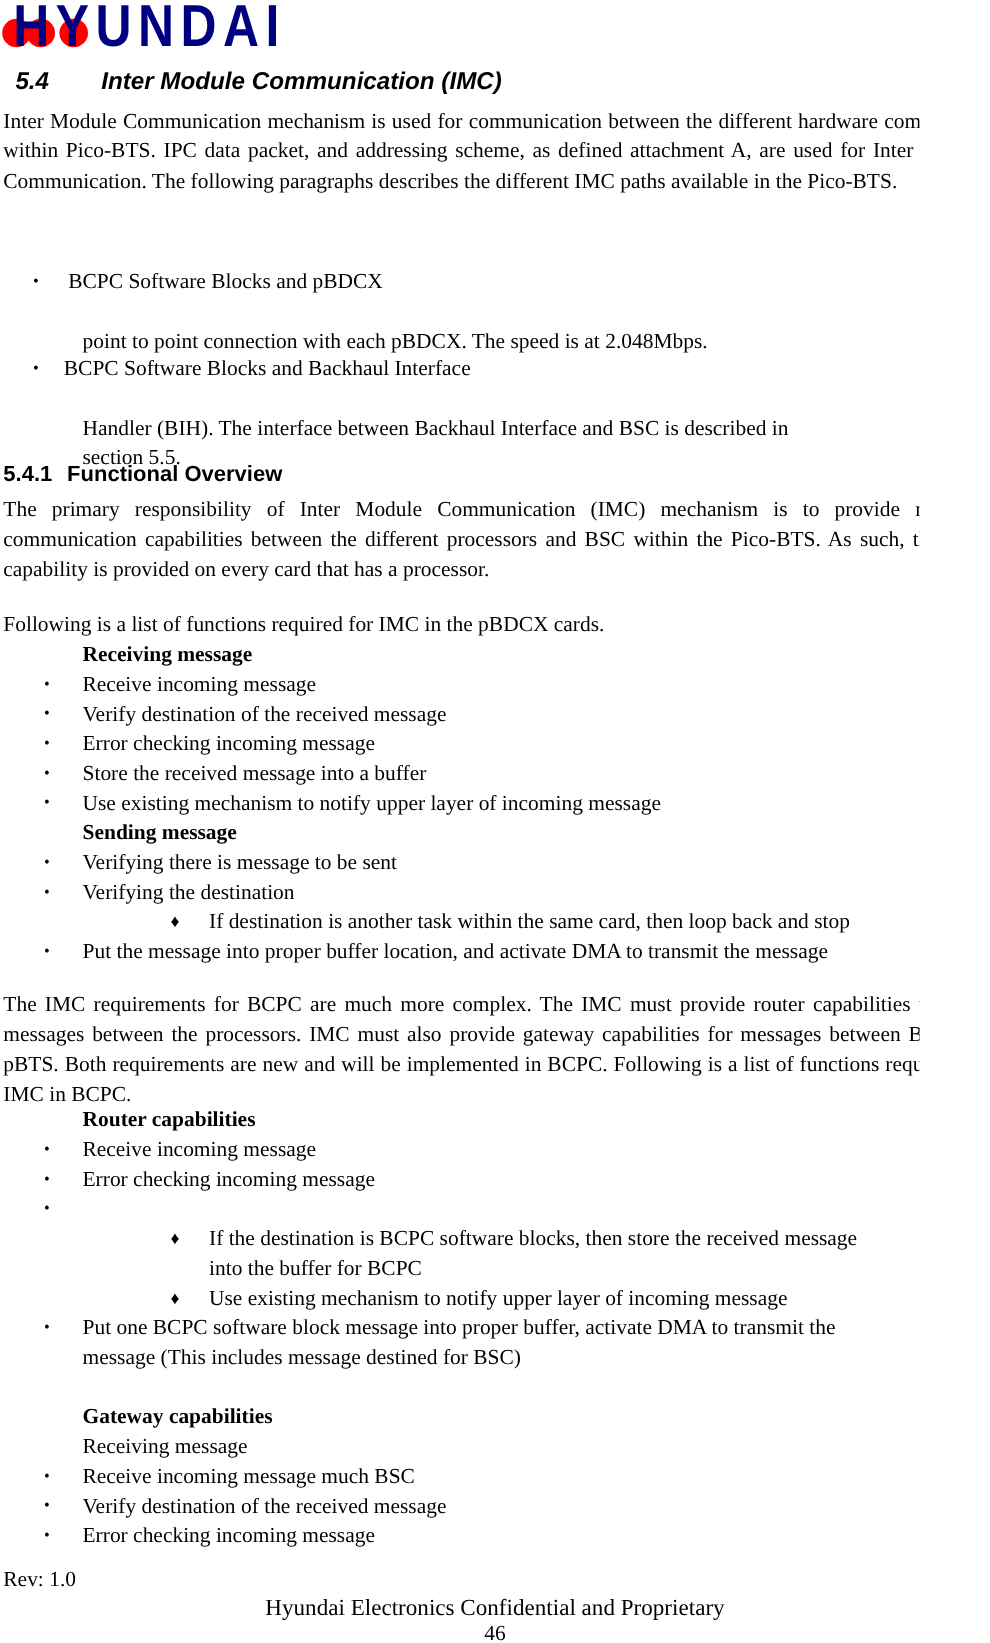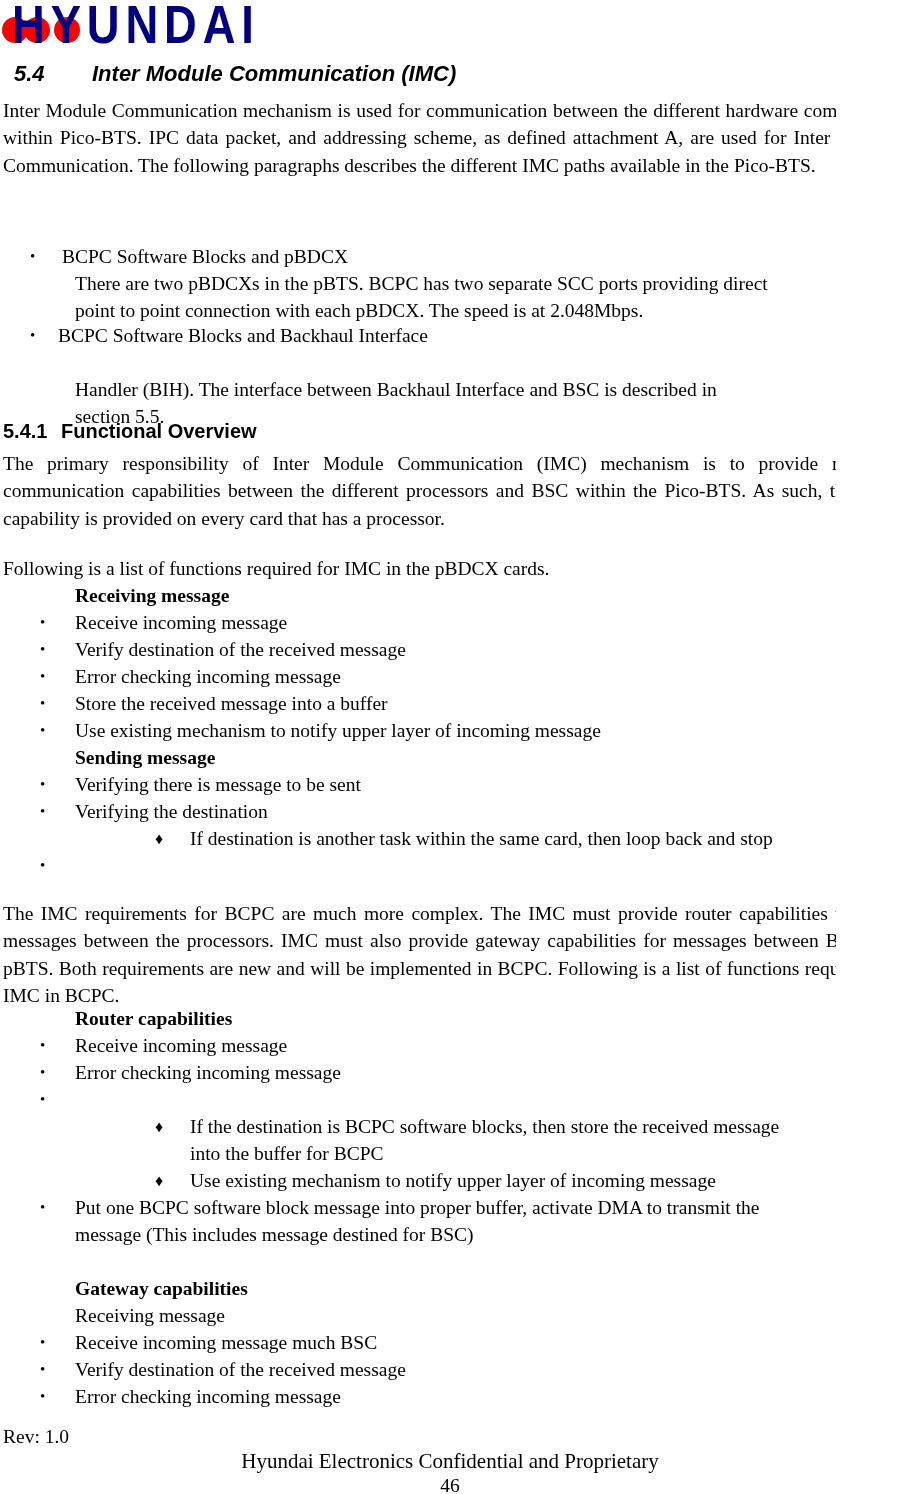--- a/index.html
+++ b/index.html
@@ -155,21 +155,20 @@
   </div>
 
   <div class="h2" style="left:14px; top:61px;">
     <span class="num">5.4</span><span>Inter Module Communication (IMC)</span>
   </div>
 
   <div class="para" style="left:3px; top:97px; width:895px;">Inter Module Communication mechanism is used for communication between the different hardware components within Pico-BTS.  IPC data packet, and addressing scheme, as defined attachment A, are used for Inter Module Communication.  The following paragraphs describes the different IMC paths available in the Pico-BTS.</div>
 
   <span class="bullet" style="left:30px; top:243px;">•</span>
   <div class="line" style="left:62px; top:243px;">BCPC  Software Blocks and pBDCX</div>
-  <div class="line" style="left:75px; top:270px;">There are two pBDCXs in the pBTS. BCPC has two separate SCC ports providing direct</div>
   <div class="line" style="left:75px; top:297px;">point to point connection with each pBDCX.  The speed is at 2.048Mbps.</div>
 
   <span class="bullet" style="left:30px; top:322px;">•</span>
   <div class="line" style="left:58px; top:322px;">BCPC Software Blocks and Backhaul Interface</div>
   <div class="para nojust" style="left:75px; top:376px; width:823px; text-align:justify;">Handler (BIH).   The interface between Backhaul Interface and BSC is described in</div>
   <div class="line" style="left:75px; top:403px;">section 5.5.</div>
 
   <div class="h3" style="left:3px; top:419px;">
     <span class="num">5.4.1</span><span>Functional Overview</span>
   </div>
@@ -200,20 +199,21 @@
   <span class="bullet" style="left:40px; top:771px;">•</span>
   <div class="line" style="left:75px; top:771px;">Verifying there is message to be sent</div>
 
   <span class="bullet" style="left:40px; top:798px;">•</span>
   <div class="line" style="left:75px; top:798px;">Verifying the destination</div>
 
   <span class="diamond" style="left:155px; top:825px;">♦</span>
   <div class="line" style="left:190px; top:825px;">If destination is another task within the same card, then loop back and stop</div>
 
   <span class="bullet" style="left:40px; top:852px;">•</span>
+  <div class="line" style="left:75px; top:852px;">Put the message into proper buffer location, and activate DMA to transmit the message</div>
 
   <div class="para" style="left:3px; top:900px; width:895px;">The IMC requirements for BCPC are much more complex.  The IMC must provide router capabilities to route messages between the processors.  IMC must also provide gateway capabilities for messages between BSC and pBTS.  Both requirements are new and will be implemented in BCPC.  Following is a list of functions required for IMC in BCPC.</div>
 
   <div class="line b" style="left:75px; top:1005px;">Router capabilities</div>
 
   <span class="bullet" style="left:40px; top:1032px;">•</span>
   <div class="line" style="left:75px; top:1032px;">Receive incoming message</div>
 
   <span class="bullet" style="left:40px; top:1059px;">•</span>
   <div class="line" style="left:75px; top:1059px;">Error checking incoming message</div>

